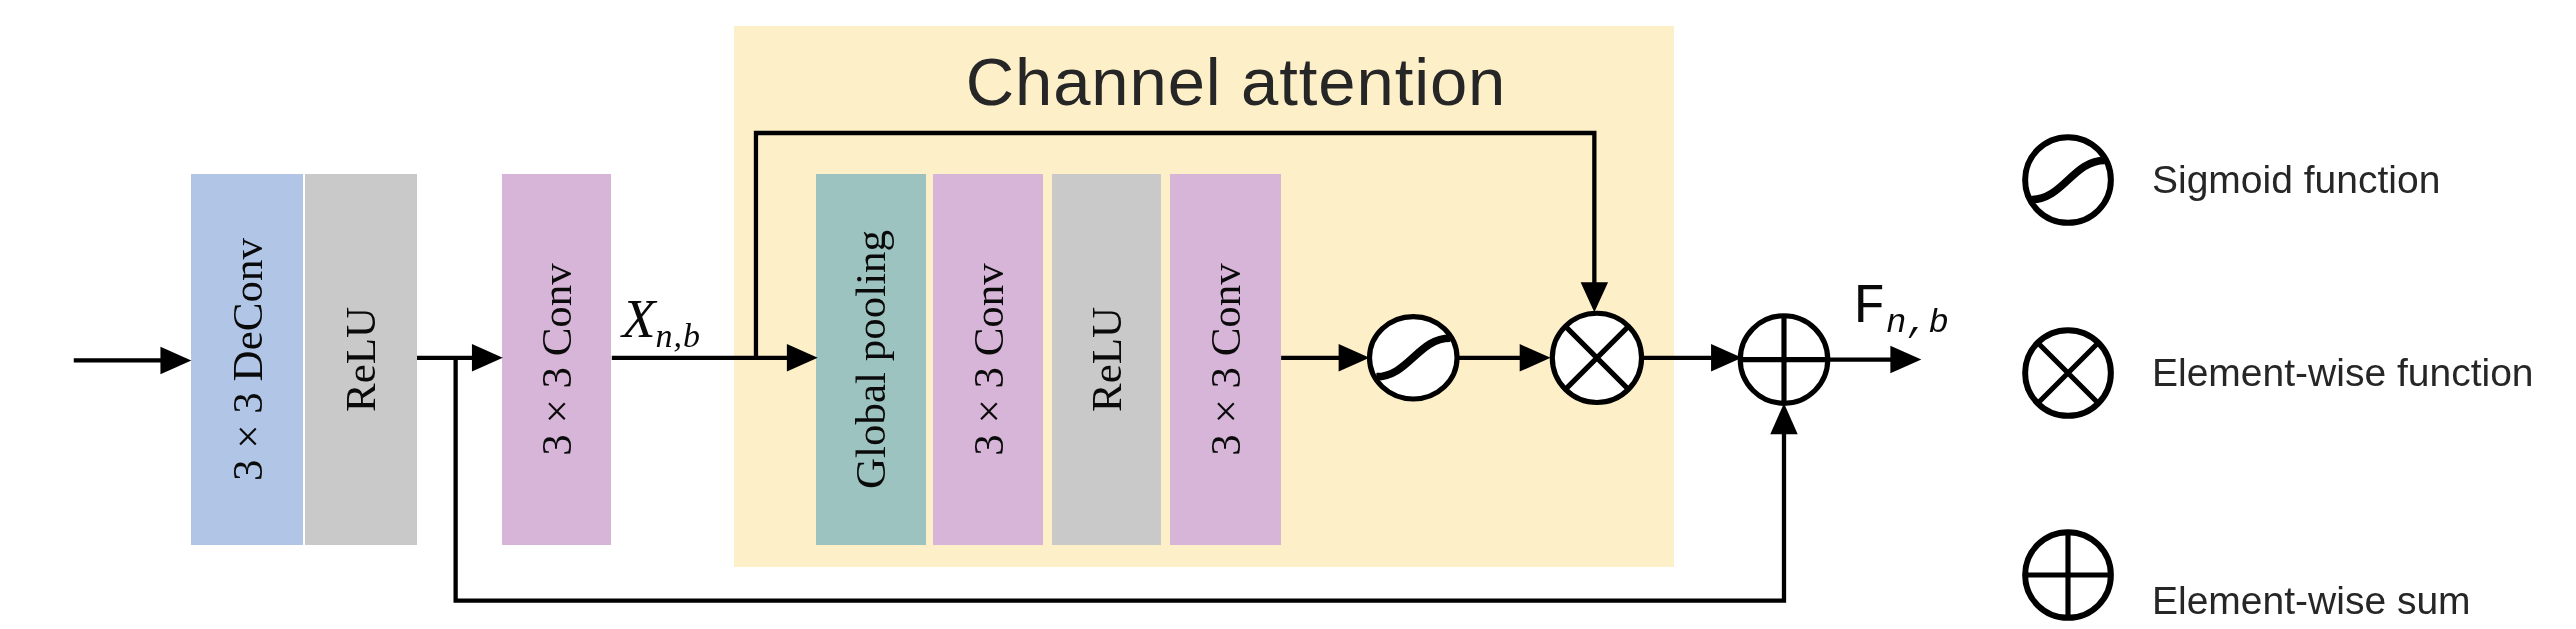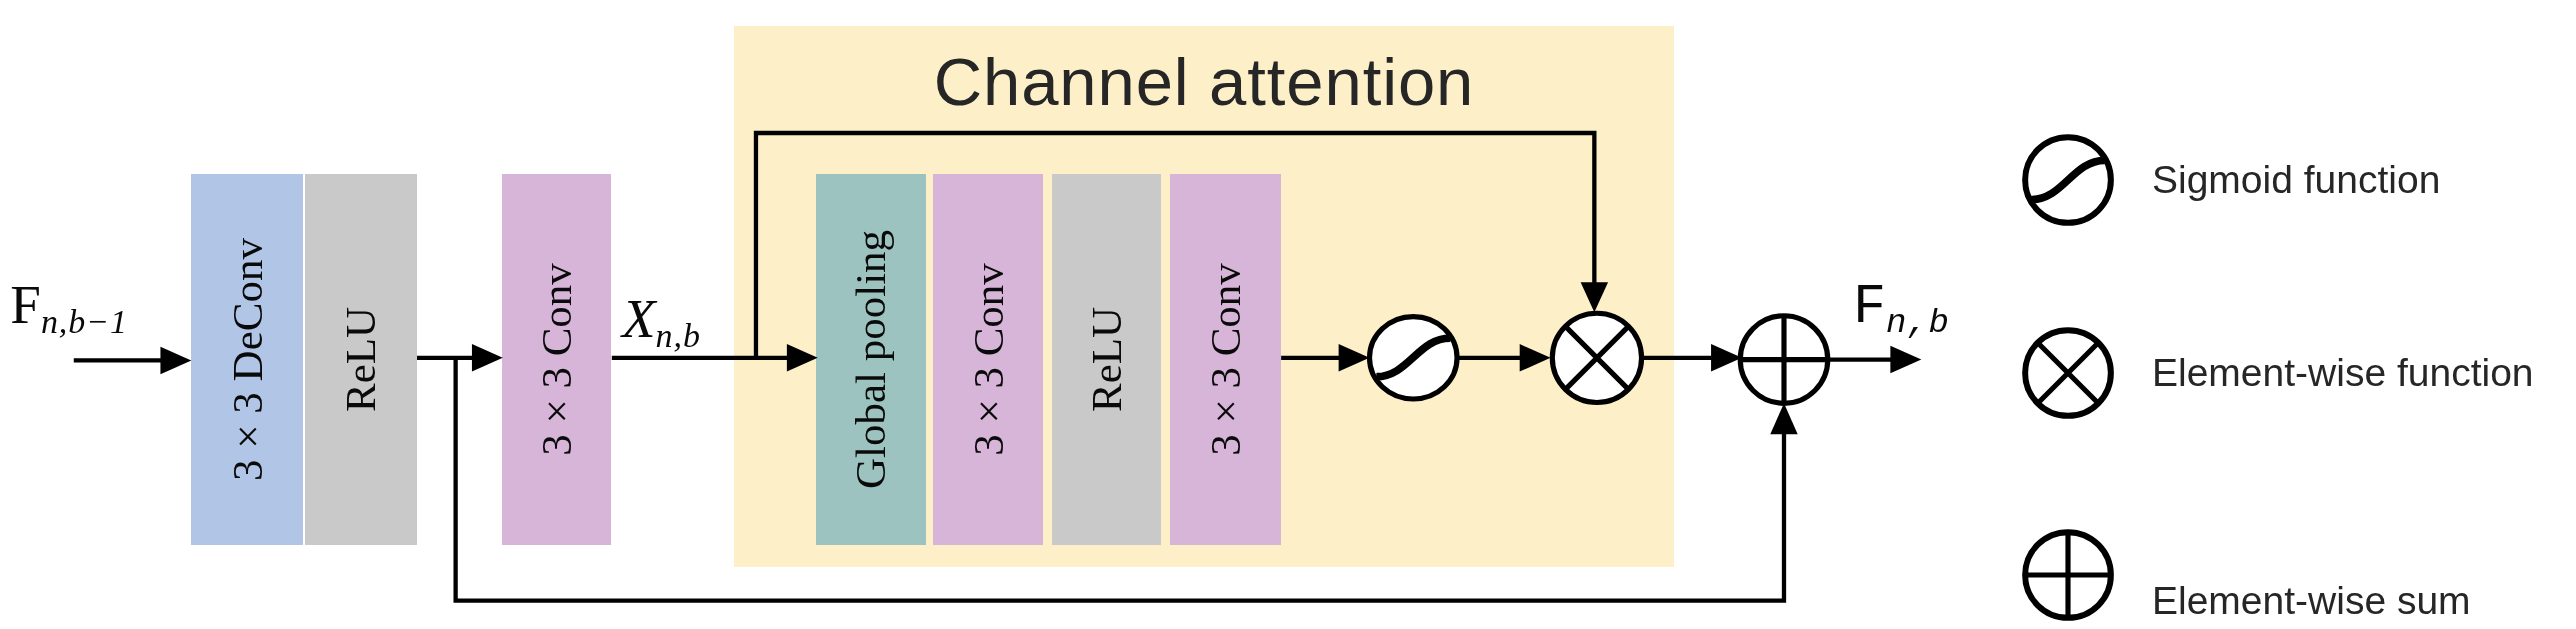--- a/index.html
+++ b/index.html
@@ -12,20 +12,21 @@
   }
   .attention-region{
     position:absolute;left:734px;top:26px;width:940px;height:541px;
   }
   .attention-title{
     position:absolute;left:734px;top:45px;width:940px;
     text-align:center;
     font-size:67px;line-height:1.1;
     color:#262626;
     letter-spacing:0.9px;
+    padding-left:32px;
   }
   .block{
     position:absolute;top:174px;height:371px;
     display:flex;align-items:center;justify-content:center;
   }
   .block .vlabel{
     transform:rotate(-90deg);
     white-space:nowrap;
     font-family:"Liberation Serif",serif;
     font-size:43px;
@@ -93,23 +94,20 @@
   <div class="block blk-conv2" style="background: rgb(215, 181, 217);">
     <span class="vlabel">3 × 3 Conv</span>
   </div>
   <div class="block blk-relu2" style="background: rgb(201, 201, 201);">
     <span class="vlabel">ReLU</span>
   </div>
   <div class="block blk-conv3" style="background: rgb(215, 181, 217);">
     <span class="vlabel">3 × 3 Conv</span>
   </div>
 
-  <div class="mathlabel lbl-input">
-    <span class="base">F</span><span class="sub">n,b−1</span>
-  </div>
   <div class="mathlabel italicbase lbl-feature">
     <span class="base">X</span><span class="sub">n,b</span>
   </div>
   <div class="mathlabel lbl-output">
     <span class="base">F</span><span class="sub">n,b</span>
   </div>
 
   <div class="legend-row leg-1">
     <svg class="legend-icon" width="96" height="96" viewBox="-56 -56 112 112">
       <circle class="node" cx="0" cy="0" r="50"></circle>

